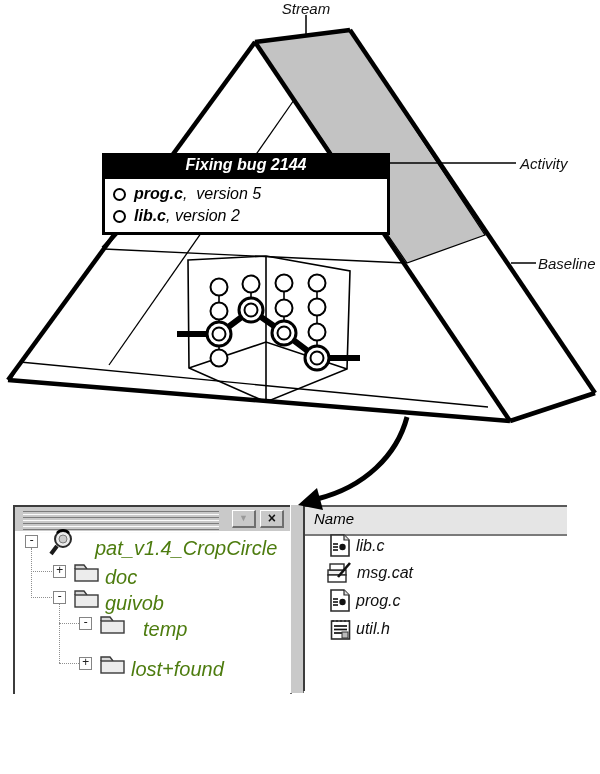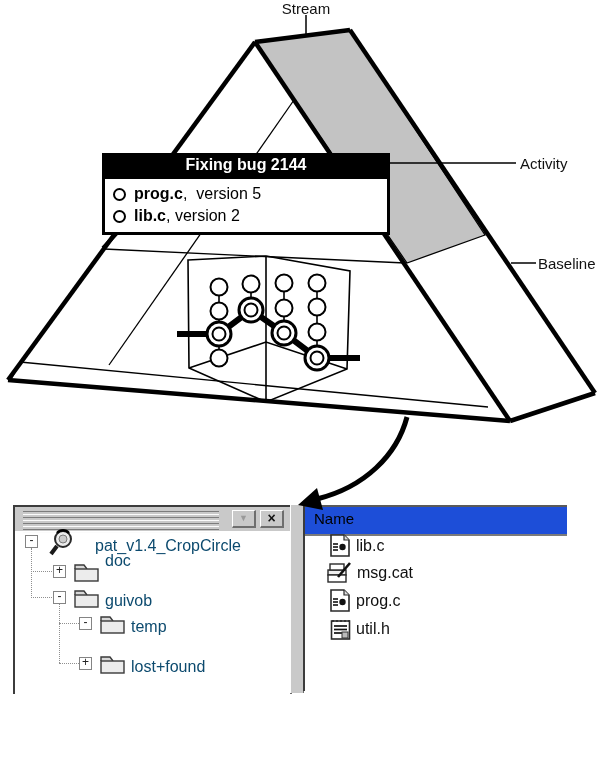--- a/index.html
+++ b/index.html
@@ -1,17 +1,17 @@
 <!DOCTYPE html>
 <html><head>
 <meta charset="utf-8">
 <style>
   html,body{margin:0;padding:0;background:#fff;}
   #stage{position:relative;width:600px;height:774px;background:#fff;overflow:hidden;
-         font-family:"Liberation Sans", sans-serif;color:#000;}
+         font-family:"Liberation Sans", sans-serif;color:#000;font-style:italic;}
   svg{display:block;}
   #diagram-svg{position:absolute;left:0;top:0;z-index:1;}
   .fig-label{position:absolute;z-index:2;font-size:15px;color:#111;white-space:nowrap;}
   
   #activity-box{position:absolute;left:102px;top:153px;width:288px;z-index:2;}
   #activity-box .hdr{background:#000;color:#fff;font-weight:bold;font-size:16px;
                      height:23px;line-height:23px;text-align:center;}
   #activity-box .body{background:#fff;border:3px solid #000;padding:4px 0 5px 8px;}
   .cs-item{font-size:16px;line-height:22px;white-space:pre;display:flex;align-items:center;}
   .cs-bullet{display:inline-block;width:9px;height:9px;border:2.5px solid #000;border-radius:50%;
@@ -25,29 +25,29 @@
   .grip{height:2px;border-top:1px solid #7c7c7c;border-bottom:1px solid #fbfbfb;margin:0 0 2px 0;}
   #grips{position:absolute;left:8px;top:4px;width:196px;}
   .win-btn{position:absolute;top:3px;width:24px;height:18px;background:#c9c9c9;
            border-top:1px solid #fff;border-left:1px solid #fff;
            border-right:2px solid #6e6e6e;border-bottom:2px solid #6e6e6e;
            text-align:center;font-size:11px;line-height:15px;box-sizing:border-box;}
   #btn-dropdown{right:34px;color:#9a9a9a;font-size:9px;}
   #btn-close{right:6px;font-weight:bold;font-size:14px;color:#111;}
   .expander{position:absolute;width:13px;height:13px;background:#fff;border:1px solid #848484;
             box-sizing:border-box;text-align:center;font-size:12px;line-height:9px;color:#222;z-index:4;}
-  .tree-label{position:absolute;font-size:16px;color:#0c4a6e;white-space:nowrap;z-index:4;}
+  .tree-label{position:absolute;font-size:20px;color:#4d7c0f;white-space:nowrap;z-index:4;}
   .tree-icon{position:absolute;z-index:4;}
   .vdot{position:absolute;width:0;border-left:1px dotted #8f8f8f;z-index:3;}
   .hdot{position:absolute;height:0;border-top:1px dotted #8f8f8f;z-index:3;}
   #splitter{position:absolute;left:290px;top:505px;width:12px;height:188px;background:#c9c9c9;
             border-left:1px solid #fdfdfd;border-right:1px solid #6a6a6a;}
   #right-pane{position:absolute;left:303px;top:505px;width:262px;height:186px;background:#fff;
               border-left:2px solid #3c3c3c;}
-  #name-header{height:24px;background:#1d4ed8;border-top:2px solid #5a5a5a;border-bottom:2px solid #7a7a7a;
+  #name-header{height:24px;background:#e5e5e5;border-top:2px solid #5a5a5a;border-bottom:2px solid #7a7a7a;
                font-size:15px;color:#000;padding:3px 0 0 9px;box-sizing:content-box;}
   .file-row{position:absolute;display:flex;align-items:center;z-index:4;}
   .file-label{font-size:16px;color:#101010;margin-left:5px;white-space:nowrap;}
   #arrow-svg{position:absolute;left:0;top:0;z-index:5;pointer-events:none;}
 </style>
 </head>
 <body>
 
 <div id="stage">
 
@@ -163,39 +163,39 @@
     </span>
     <div class="tree-label" style="left:95px;top:537px;">pat_v1.4_CropCircle</div>
 
     <div class="expander" style="left:53px;top:565px;">+</div>
     <span class="tree-icon" style="left:73px;top:562px;">
       <svg width="27" height="21" viewBox="0 0 27 21">
         <path d="M2,7 L2,3 L11,3 L14,7" fill="#d8d8d8" stroke="#3a3a3a" stroke-width="1.4"></path>
         <rect x="2" y="7" width="23" height="12" fill="#ececec" stroke="#3a3a3a" stroke-width="1.4"></rect>
       </svg>
     </span>
-    <div class="tree-label" style="left:105px;top:552px;text-align:right;">doc</div>
+    <div class="tree-label" style="left:105px;top:566px;text-align:right;">doc</div>
 
     <div class="expander" style="left:53px;top:591px;">-</div>
     <span class="tree-icon" style="left:73px;top:588px;">
       <svg width="27" height="21" viewBox="0 0 27 21">
         <path d="M2,7 L2,3 L11,3 L14,7" fill="#d8d8d8" stroke="#3a3a3a" stroke-width="1.4"></path>
         <rect x="2" y="7" width="23" height="12" fill="#ececec" stroke="#3a3a3a" stroke-width="1.4"></rect>
       </svg>
     </span>
     <div class="tree-label" style="left:105px;top:592px;">guivob</div>
 
     <div class="expander" style="left:79px;top:617px;">-</div>
     <span class="tree-icon" style="left:99px;top:614px;">
       <svg width="27" height="21" viewBox="0 0 27 21">
         <path d="M2,7 L2,3 L11,3 L14,7" fill="#d8d8d8" stroke="#3a3a3a" stroke-width="1.4"></path>
         <rect x="2" y="7" width="23" height="12" fill="#ececec" stroke="#3a3a3a" stroke-width="1.4"></rect>
       </svg>
     </span>
-    <div class="tree-label" style="left:131px;top:618px;">temp</div>
+    <div class="tree-label" style="left:143px;top:618px;">temp</div>
 
     <div class="expander" style="left:79px;top:657px;">+</div>
     <span class="tree-icon" style="left:99px;top:654px;">
       <svg width="27" height="21" viewBox="0 0 27 21">
         <path d="M2,7 L2,3 L11,3 L14,7" fill="#d8d8d8" stroke="#3a3a3a" stroke-width="1.4"></path>
         <rect x="2" y="7" width="23" height="12" fill="#ececec" stroke="#3a3a3a" stroke-width="1.4"></rect>
       </svg>
     </span>
     <div class="tree-label" style="left:131px;top:658px;">lost+found</div>
 

